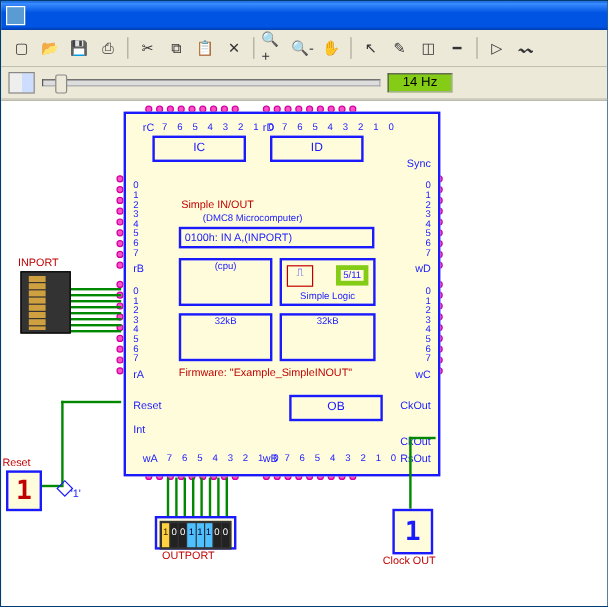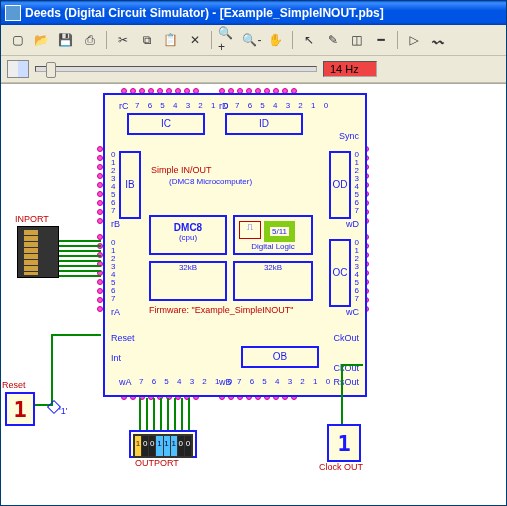--- a/index.html
+++ b/index.html
@@ -9,21 +9,21 @@
 .menubar{height:20px;background:#ece9d8;display:flex;align-items:center;padding:0 6px;gap:2px;border-bottom:1px solid #c0c0b0}
 .menubar span{padding:2px 6px}
 .menubar span u{text-decoration:underline}
 .toolbar{height:26px;background:#ece9d8;display:flex;align-items:center;padding:2px 6px;gap:2px;border-bottom:1px solid #c0c0b0}
 .toolbar .btn{width:20px;height:20px;border:1px solid transparent;display:flex;align-items:center;justify-content:center;font-size:12px;color:#333}
 .toolbar .sep{width:1px;height:18px;background:#aca899;margin:0 3px}
 .statusbar{height:22px;background:#ece9d8;display:flex;align-items:center;padding:2px 6px;border-bottom:1px solid #c0c0b0;gap:6px}
 .statusbar .wave{width:20px;height:16px;border:1px solid #888;background:linear-gradient(90deg,#eee 50%,#cdf 50%)}
 .statusbar .slider{flex:0 0 280px;height:4px;background:#ddd;border:1px inset #aaa;position:relative}
 .statusbar .thumb{position:absolute;left:10px;top:-5px;width:8px;height:14px;background:#ece9d8;border:1px solid #888;border-radius:2px}
-.statusbar .freq{border:1px inset #aaa;padding:1px 6px;background:#ef4444;min-width:40px;text-align:left}
+.statusbar .freq{border:1px inset #aaa;padding:1px 6px;background:#84cc16;min-width:40px;text-align:center}
 .canvas{flex:1;background:#fff;position:relative;overflow:hidden;border-top:1px solid #aca899}
 
 .chip{position:absolute;left:102px;top:9px;width:260px;height:300px;background:#fffcdc;border:2px solid #1a1aff}
 .pinrow{position:absolute;display:flex;gap:3px}
 .pin{width:4px;height:4px;border-radius:50%;background:#ff4fc6;border:1px solid #d000a0}
 .pintxt{position:absolute;font-family:Arial;font-size:8px;color:#1a1aff;letter-spacing:3px}
 .pinvtxt{position:absolute;font-family:Arial;font-size:8px;color:#1a1aff;line-height:8px}
 .sub{position:absolute;border:2px solid #1a1aff;color:#1a1aff;font-size:10px;text-align:center;background:#fffcdc}
 .sub.sm{font-size:9px}
 .label{position:absolute;font-size:9px;color:#1a1aff}
@@ -40,21 +40,20 @@
 .outport .b{flex:1;background:#222;color:#fff;font-size:8px;text-align:center;line-height:16px}
 .outport .b.on{background:#4fc0ff;color:#003}
 .outport .b.y{background:#ffd040;color:#442200}
 </style>
 </head>
 <body>
 
 <div class="window">
   <div class="titlebar">
     <div class="icon"></div>
-    <span>Deeds (Digital Circuit Simulator) - [Example_SimpleINOUT.pbs]</span>
   </div>
 
 
   <div class="toolbar">
     <div class="btn">▢</div>
     <div class="btn">📂</div>
     <div class="btn">💾</div>
     <div class="btn">⎙</div>
     <div class="sep"></div>
     <div class="btn">✂</div>
@@ -187,84 +186,81 @@
       <div class="sub" style="left:22px;top:18px;width:74px;height:18px;line-height:18px">IC</div>
 
       <div class="pinvtxt" style="left:6px;top:56px;white-space:pre">0
 1
 2
 3
 4
 5
 6
 7</div>
-      <div class="sub" style="left:14px;top:56px;width:18px;height:64px;line-height:64px">IB</div>
       <div class="label" style="left:6px;top:124px">rB</div>
 
       <div class="pinvtxt" style="left:6px;top:144px;white-space:pre">0
 1
 2
 3
 4
 5
 6
 7</div>
       <div class="label" style="left:6px;top:212px">rA</div>
 
       <div class="pinvtxt" style="right:6px;top:56px;white-space:pre">0
 1
 2
 3
 4
 5
 6
 7</div>
-      <div class="sub" style="right:14px;top:56px;width:18px;height:64px;line-height:64px">OD</div>
       <div class="label" style="right:6px;top:124px">wD</div>
 
       <div class="pinvtxt" style="right:6px;top:144px;white-space:pre">0
 1
 2
 3
 4
 5
 6
 7</div>
-      <div class="sub" style="right:14px;top:144px;width:18px;height:64px;line-height:64px">OC</div>
       <div class="label" style="right:6px;top:212px">wC</div>
 
       <div class="label r" style="left:46px;top:70px">Simple IN/OUT</div>
       <div class="label" style="left:64px;top:82px;font-size:8px">(DMC8 Microcomputer)</div>
+      <div class="sub sm" style="left:44px;top:94px;width:156px;height:14px;line-height:14px;text-align:left;padding-left:3px">0100h:  IN   A,(INPORT)</div>
 
       <div class="sub" style="left:44px;top:120px;width:74px;height:36px">
-        <div style="padding-top:5px;font-weight:bold">DMC8</div>
         <div style="font-size:8px">(cpu)</div>
       </div>
       <div class="sub sm" style="left:128px;top:120px;width:76px;height:36px">
         <div style="position:absolute;left:4px;top:4px;width:20px;height:16px;border:1px solid #c00000">⎍</div>
-        <div style="position:absolute;right:16px;top:4px;border:6px solid #84cc16;padding:0 2px;font-size:8px">5/11</div>
-        <div style="position:absolute;bottom:2px;left:0;right:0;font-size:8px">Digital Logic</div>
+        <div style="position:absolute;right:4px;top:4px;border:4px solid #84cc16;padding:0 2px;font-size:8px">5/11</div>
+        <div style="position:absolute;bottom:2px;left:0;right:0;font-size:8px">Simple Logic</div>
       </div>
 
       <div class="sub" style="left:44px;top:166px;width:74px;height:36px">
         <div style="font-size:8px">32kB</div>
       </div>
       <div class="sub" style="left:128px;top:166px;width:76px;height:36px">
         <div style="font-size:8px">32kB</div>
       </div>
 
       <div class="label r" style="left:44px;top:210px">Firmware: "Example_SimpleINOUT"</div>
 
       <div class="label" style="left:6px;top:238px">Reset</div>
       <div class="label" style="left:6px;top:258px">Int</div>
       <div class="label" style="right:6px;top:238px">CkOut</div>
       <div class="label" style="right:6px;top:268px">CkOut</div>
       <div class="label" style="right:6px;top:282px">RsOut</div>
 
-      <div class="sub" style="left:136px;top:251px;width:74px;height:18px;line-height:18px">OB</div>
+      <div class="sub" style="left:136px;top:234px;width:74px;height:18px;line-height:18px">OB</div>
 
       <div class="label" style="left:14px;top:282px">wA</div>
       <div class="pintxt" style="left:34px;top:282px">7 6 5 4 3 2 1 0</div>
       <div class="label" style="left:114px;top:282px">wB</div>
       <div class="pintxt" style="left:132px;top:282px">7 6 5 4 3 2 1 0</div>
     </div>
 
     <div class="wire" style="left:58px;top:156px;width:42px;height:2px"></div>
     <div class="wire" style="left:58px;top:161px;width:42px;height:2px"></div>
     <div class="wire" style="left:58px;top:166px;width:42px;height:2px"></div>

